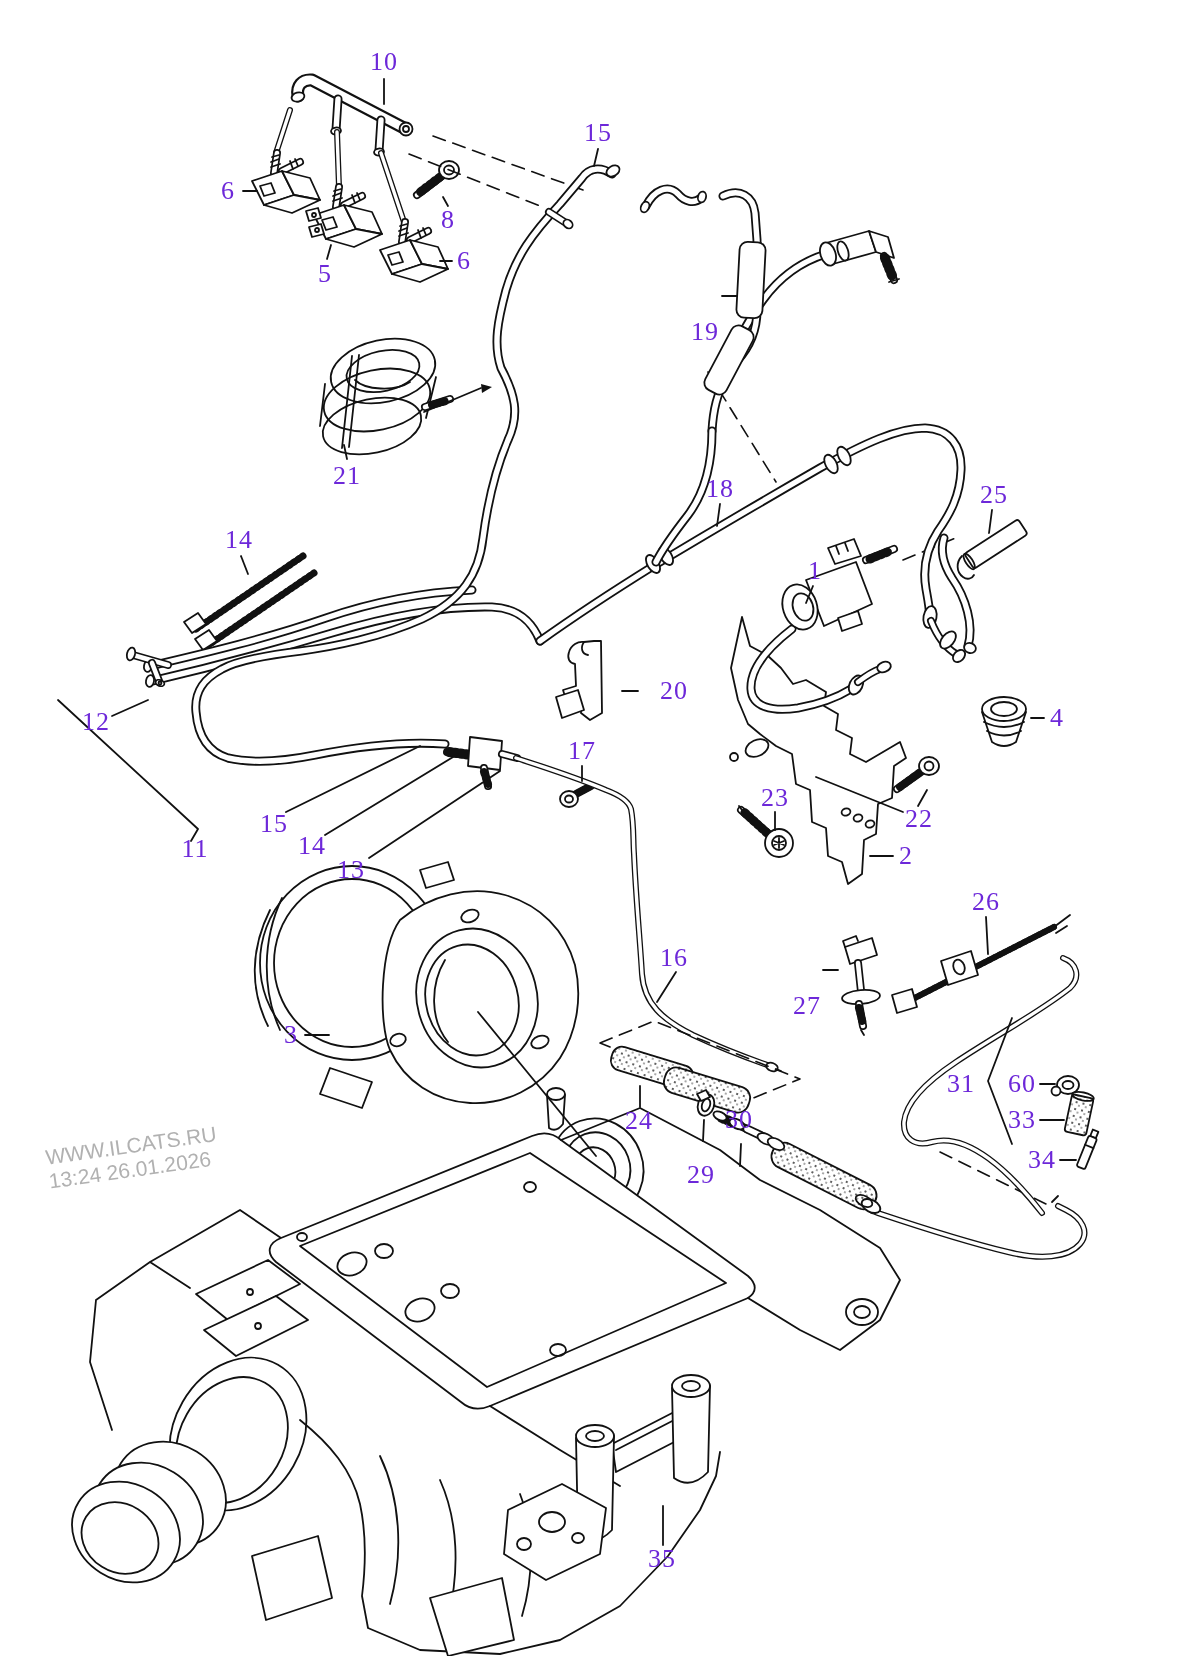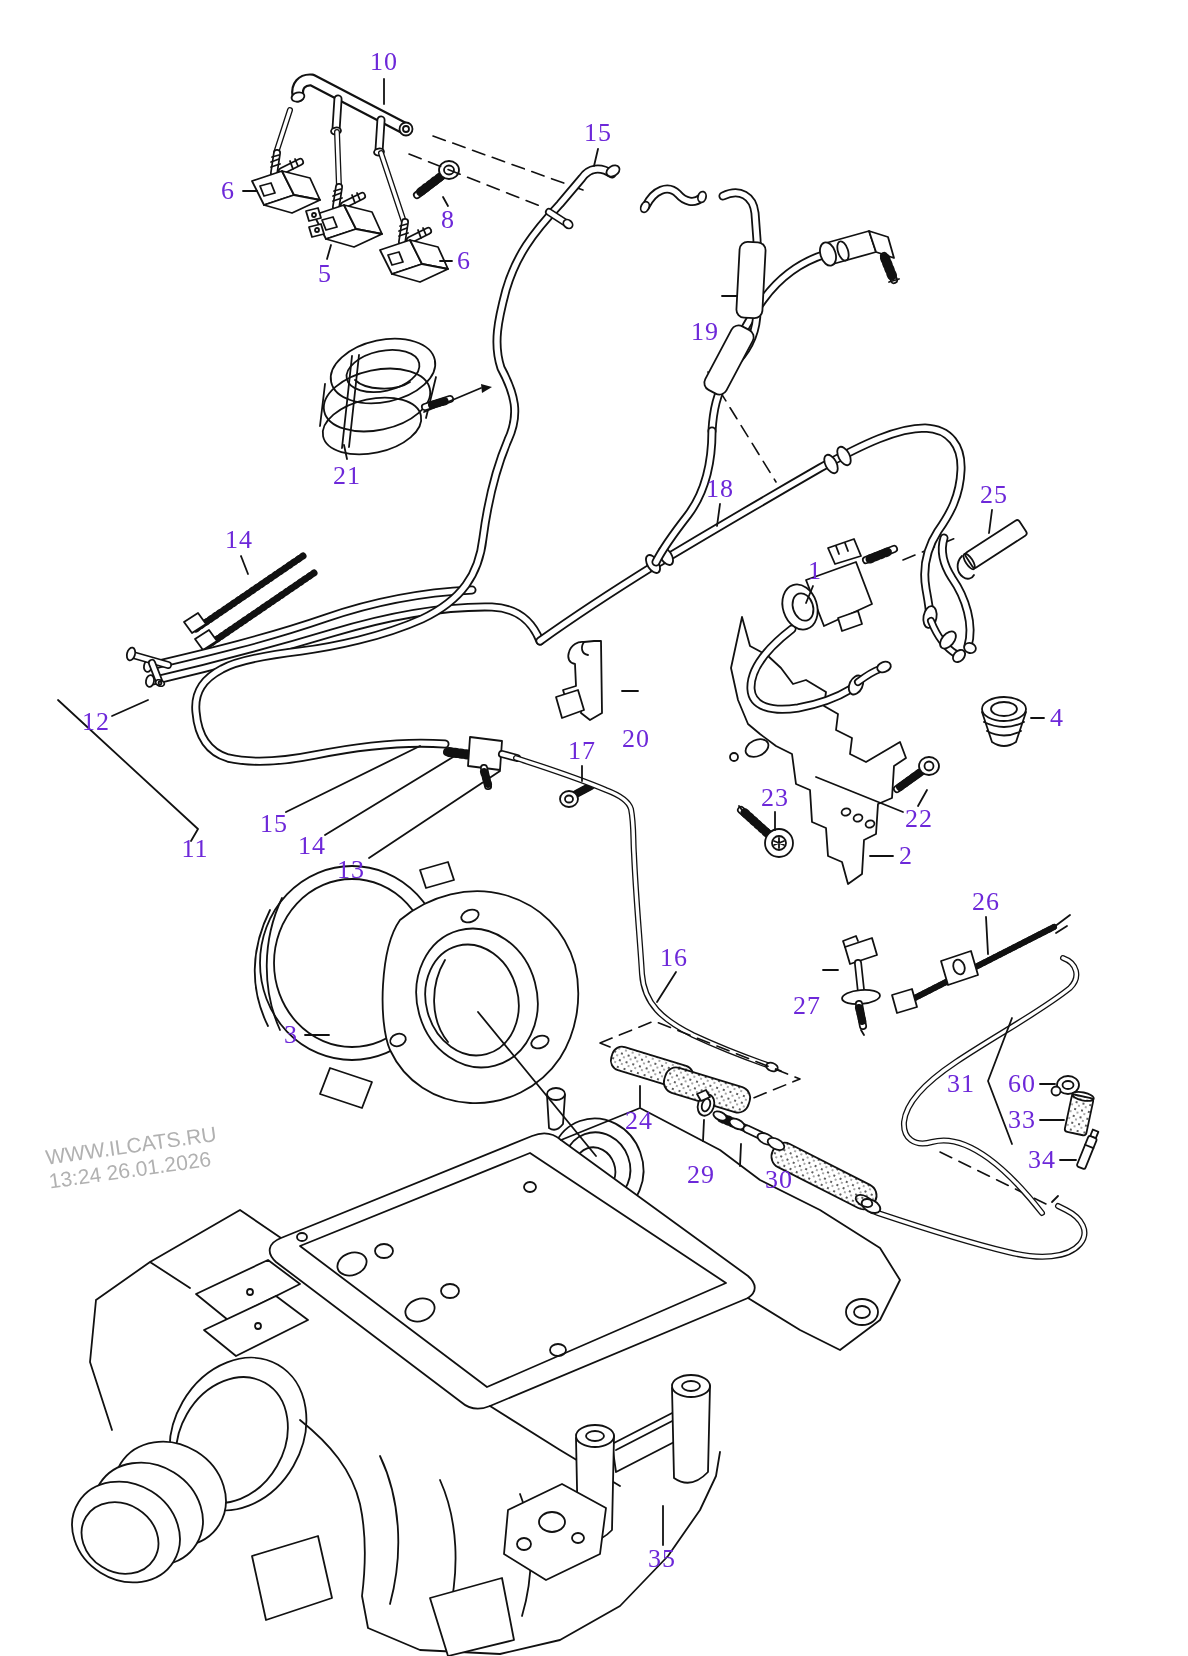--- a/index.html
+++ b/index.html
@@ -509,37 +509,37 @@
       <span class="callout" style="left: 448px; top: 220px;">8</span>
       <span class="callout" style="left: 464px; top: 261px;">6</span>
       <span class="callout" style="left: 598px; top: 133px;">15</span>
       <span class="callout" style="left: 705px; top: 296px; margin-top: 36px;">19</span>
       <span class="callout" style="left: 347px; top: 476px;">21</span>
       <span class="callout" style="left: 239px; top: 540px;">14</span>
       <span class="callout" style="left: 720px; top: 489px;">18</span>
       <span class="callout" style="left: 994px; top: 495px;">25</span>
       <span class="callout" style="left: 815px; top: 571px;">1</span>
       <span class="callout" style="left: 96px; top: 722px;">12</span>
-      <span class="callout" style="left: 636px; top: 691px; margin-top: 48px;">20</span>
+      <span class="callout" style="left: 674px; top: 691px;">20</span>
       <span class="callout" style="left: 1057px; top: 718px;">4</span>
       <span class="callout" style="left: 582px; top: 751px;">17</span>
       <span class="callout" style="left: 775px; top: 798px; text-align: center;">23</span>
       <span class="callout" style="left: 919px; top: 819px;">22</span>
       <span class="callout" style="left: 906px; top: 856px;">2</span>
       <span class="callout" style="left: 195px; top: 849px;">11</span>
       <span class="callout" style="left: 274px; top: 824px;">15</span>
       <span class="callout" style="left: 312px; top: 846px;">14</span>
       <span class="callout" style="left: 351px; top: 870px;">13</span>
       <span class="callout" style="left: 986px; top: 902px;">26</span>
       <span class="callout" style="left: 674px; top: 958px;">16</span>
       <span class="callout" style="left: 807px; top: 970px; margin-top: 36px;">27</span>
       <span class="callout" style="left: 291px; top: 1035px;">3</span>
       <span class="callout" style="left: 961px; top: 1084px;">31</span>
       <span class="callout" style="left: 1022px; top: 1084px;">60</span>
       <span class="callout" style="left: 1022px; top: 1120px;">33</span>
       <span class="callout" style="left: 1042px; top: 1160px; text-align: center;">34</span>
       <span class="callout" style="left: 639px; top: 1121px;">24</span>
       <span class="callout" style="left: 701px; top: 1155px; margin-top: 20px;">29</span>
-      <span class="callout" style="left: 739px; top: 1180px; margin-left: 40px;">30</span>
+      <span class="callout" style="left: 739px; top: 1120px;">30</span>
       <span class="callout" style="left: 662px; top: 1559px;">35</span>
     </div>
 
 </div>
 
 </body></html>

